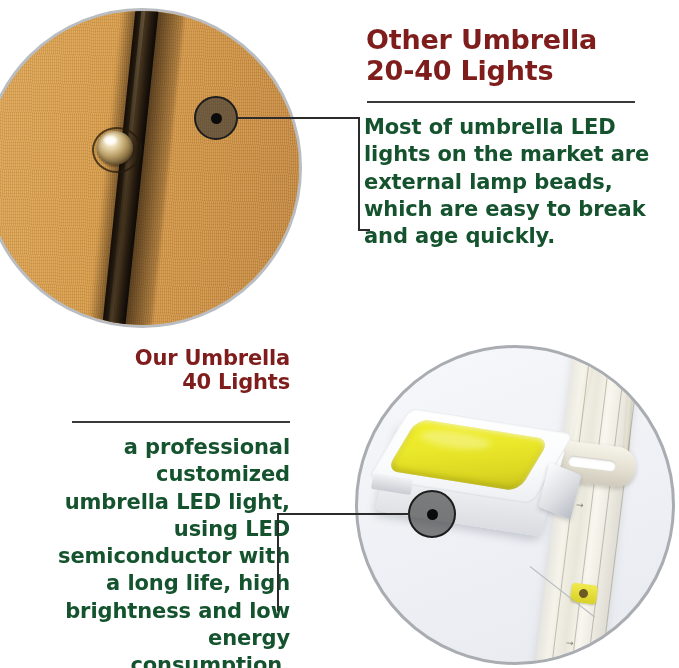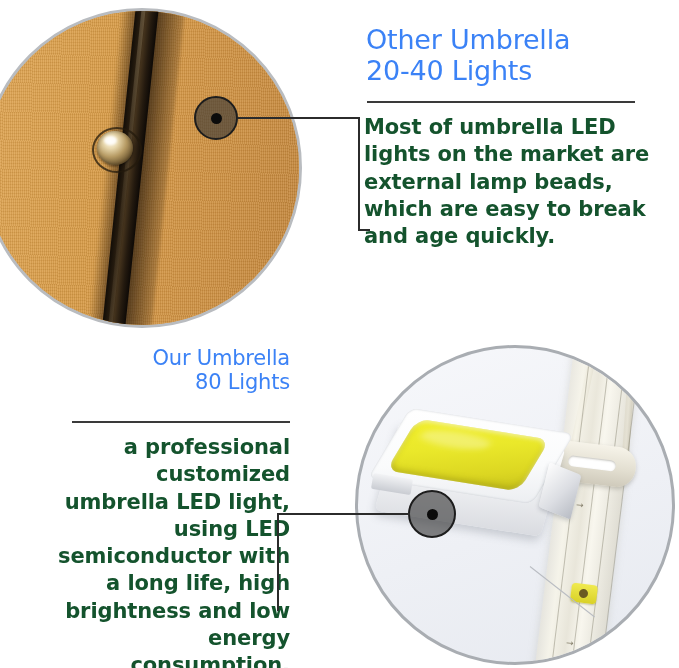--- a/index.html
+++ b/index.html
@@ -328,22 +328,22 @@
   }
   .line-v {
     position: absolute;
     width: 1.5px;
     background: #2b2b2b;
   }
 
   
   .headline {
     position: absolute;
-    font-weight: normal;
-    color: #3b82f6;
+    font-weight: bold;
+    color: #7f1d1d;
     line-height: 1.16;
     letter-spacing: -0.2px;
   }
   #headline-other {
     left: 366px;
     top: 24px;
     width: 300px;
     font-size: 27px;
     text-align: left;
   }
@@ -404,21 +404,21 @@
     <div>Other Umbrella</div>
     <div>20-40 Lights</div>
   </div>
 
   <div class="rule" style="left:367px; top:101px; width:268px;"></div>
 
   <div class="bodytext" id="body-other">Most of umbrella LED lights on the market are  external lamp beads, which are easy to break and age quickly.</div>
 
   <div class="headline" id="headline-ours">
     <div>Our Umbrella</div>
-    <div>80 Lights</div>
+    <div>40 Lights</div>
   </div>
 
   <div class="rule" style="left:72px; top:421px; width:218px;"></div>
 
   <div class="bodytext" id="body-ours">a professional customized umbrella LED light, using LED semiconductor with a long life, high brightness and low energy consumption.</div>
 
   <div class="photo-circle" id="photo-ours">
 
     <div class="wire" style="left:222px; top:-14px; height:132px; transform:rotate(12deg);"></div>
     <div class="wire" style="left:268px; top:-20px; height:140px; transform:rotate(4deg);"></div>

